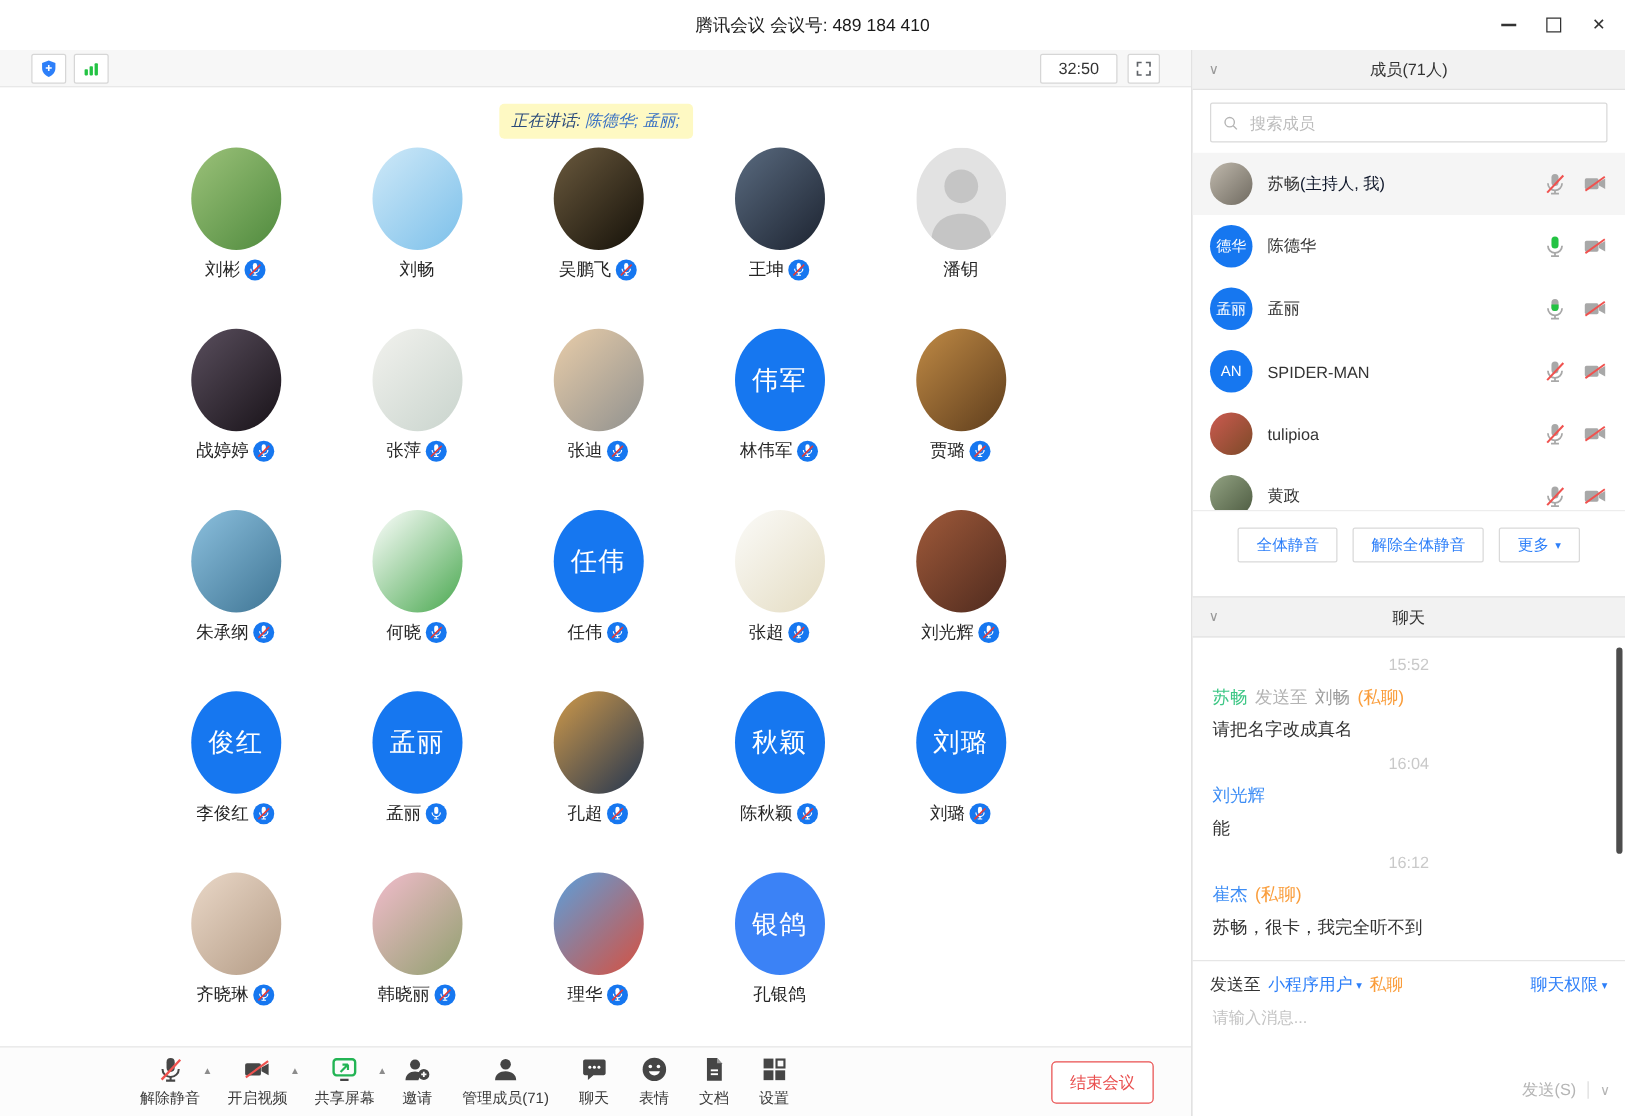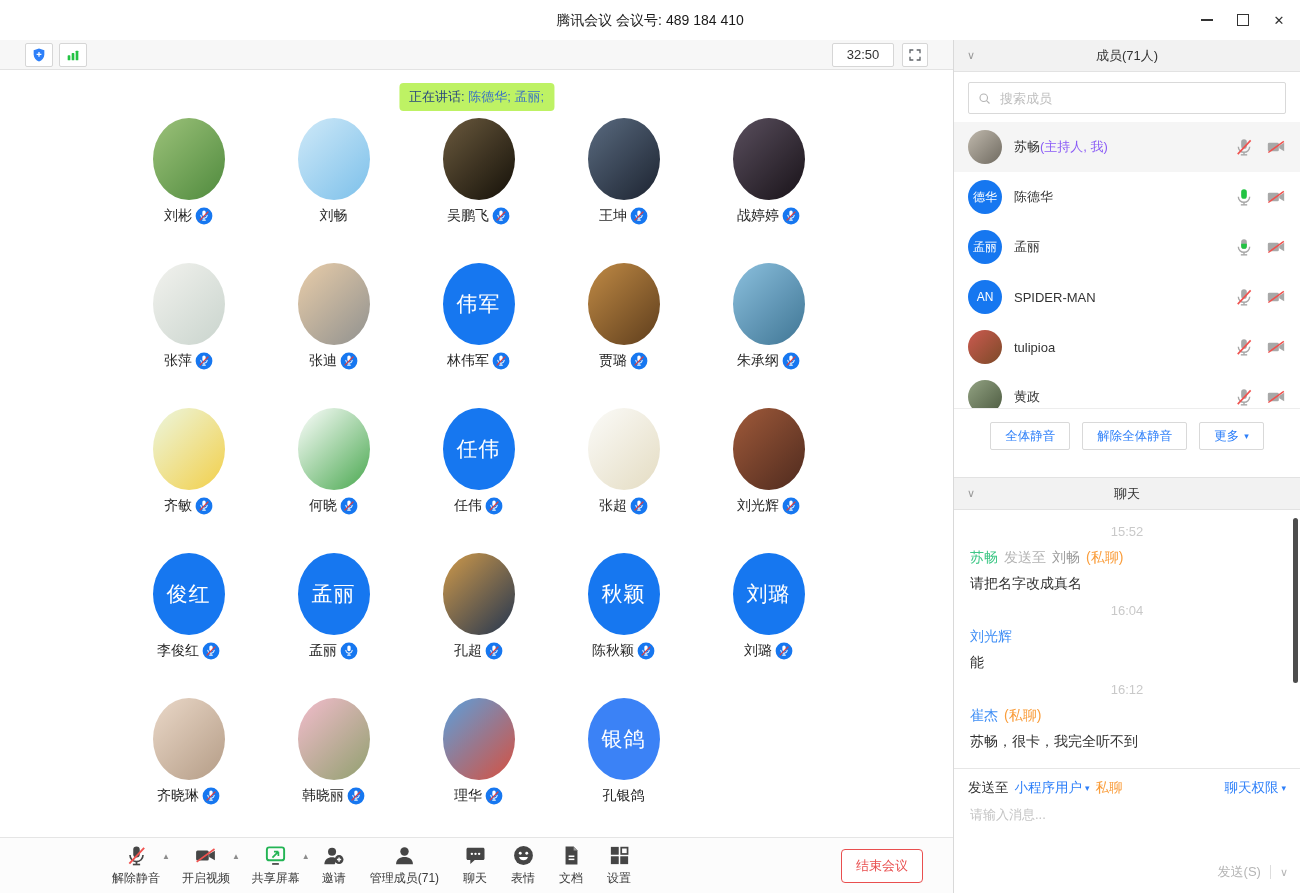--- a/index.html
+++ b/index.html
@@ -20,22 +20,22 @@
   .main-topbar{height:29px;background:#f7f7f7;border-bottom:1px solid #e3e3e3;display:flex;align-items:center;padding:0 25px;}
   .tb-box{height:22px;border:1px solid #d6d6d6;background:#fff;border-radius:2px;display:flex;align-items:center;justify-content:center;}
   .tb-box svg{width:16px;height:16px;display:block;}
   .shield-box{width:26px;margin-right:6px;}
   .signal-box{width:26px;}
   .tb-spacer{flex:1;}
   .timer-box{min-width:48px;padding:0 6px;font-size:13px;color:#333;margin-right:8px;}
   .fs-box{width:24px;}
 
   .stage{position:absolute;top:30px;bottom:55px;left:0;right:0;background:#fff;overflow:hidden;}
-  .banner{position:absolute;top:13px;left:50%;transform:translateX(-50%);background:#bef264;border-radius:4px;
-          padding:5px 10px;font-size:13px;white-space:nowrap;}
+  .banner{position:absolute;top:13px;left:50%;transform:translateX(-50%);background:#fef9c3;border-radius:4px;
+          padding:5px 10px;font-size:13px;white-space:nowrap;font-style:italic;}
   .banner .lbl{color:#29497b;}
   .banner .spk{color:#3a72c4;}
 
   .grid{position:absolute;left:116px;top:48px;display:grid;grid-template-columns:repeat(5,145px);grid-auto-rows:145px;}
   .cell{display:flex;flex-direction:column;align-items:center;}
   .avatar{width:72px;height:82px;border-radius:50%;overflow:hidden;flex:none;
           display:flex;align-items:center;justify-content:center;}
   .avatar.init{color:#fff;font-size:21px;letter-spacing:1px;}
   .avatar svg{width:100%;height:100%;display:block;}
   .pname{margin-top:7px;font-size:14px;color:#262626;display:flex;align-items:center;gap:3px;white-space:nowrap;}
@@ -65,21 +65,21 @@
   .search-box input{border:none;outline:none;flex:1;font-size:13px;font-family:inherit;color:#333;background:transparent;}
   .search-box input::placeholder{color:#bdbdbd;}
 
   .member-list{height:286px;overflow:hidden;flex:none;border-bottom:1px solid #ededed;}
   .m-row{height:50px;display:flex;align-items:center;padding:0 14px;}
   .m-row.hl{background:#f5f5f5;}
   .m-avatar{width:34px;height:34px;border-radius:50%;overflow:hidden;flex:none;
             display:flex;align-items:center;justify-content:center;}
   .m-avatar.init{color:#fff;font-size:12px;}
   .m-name{margin-left:12px;font-size:13px;color:#333;flex:1;white-space:nowrap;overflow:hidden;}
-  .m-role{color:#8b5cf6;}
+  .m-role{color:#0f172a;}
   .m-icons{display:flex;align-items:center;gap:12px;}
   .m-icons span{display:block;}
   .m-icons svg{width:20px;height:20px;display:block;}
 
   .member-actions{height:55px;flex:none;display:flex;align-items:flex-start;justify-content:center;gap:12px;padding-top:13px;}
   .act-btn{height:28px;border:1px solid #d9d9d9;background:#fff;border-radius:2px;color:#2d7ff9;font-size:12.5px;
            padding:0 14px;display:flex;align-items:center;gap:5px;font-family:inherit;}
   .caret{font-size:9px;line-height:1;}
 
   .chat-body{flex:1;position:relative;overflow:hidden;padding:4px 16px 0;}
@@ -206,20 +206,32 @@
                   <rect x="9.8" y="4.6" width="4.4" height="7.6" rx="2.2" fill="#fff"></rect>
                   <path d="M7.6 10.6a4.4 4.4 0 0 0 8.8 0" fill="none" stroke="#fff" stroke-width="1.3"></path>
                   <line x1="12" y1="15" x2="12" y2="17.6" stroke="#fff" stroke-width="1.3"></line>
                   <line x1="9.6" y1="17.6" x2="14.4" y2="17.6" stroke="#fff" stroke-width="1.3"></line>
                   <line x1="6.2" y1="17.8" x2="17.8" y2="6.2" stroke="#e23b3b" stroke-width="1.7"></line>
                 </svg>
               </span>
             </div>
           </div>
           <div class="cell">
+            <div class="avatar">
+              <svg viewBox="0 0 72 82" preserveAspectRatio="none">
+                <rect width="72" height="82" fill="#e2e2e2"></rect>
+                <circle cx="36" cy="31" r="13.5" fill="#c5c5c5"></circle>
+                <path d="M12 74c1-14 11-21 24-21s23 7 24 21v8H12z" fill="#c5c5c5"></path>
+              </svg>
+            </div>
+            <div class="pname">
+              <span>潘钥</span>
+            </div>
+          </div>
+          <div class="cell">
             <div class="avatar" style="background: linear-gradient(135deg, rgb(90, 79, 94), rgb(24, 18, 24));"></div>
             <div class="pname">
               <span>战婷婷</span>
               <span class="badge">
                 <svg viewBox="0 0 24 24">
                   <circle cx="12" cy="12" r="11.2" fill="#1677f0"></circle>
                   <rect x="9.8" y="4.6" width="4.4" height="7.6" rx="2.2" fill="#fff"></rect>
                   <path d="M7.6 10.6a4.4 4.4 0 0 0 8.8 0" fill="none" stroke="#fff" stroke-width="1.3"></path>
                   <line x1="12" y1="15" x2="12" y2="17.6" stroke="#fff" stroke-width="1.3"></line>
                   <line x1="9.6" y1="17.6" x2="14.4" y2="17.6" stroke="#fff" stroke-width="1.3"></line>
@@ -289,36 +301,20 @@
                   <line x1="9.6" y1="17.6" x2="14.4" y2="17.6" stroke="#fff" stroke-width="1.3"></line>
                   <line x1="6.2" y1="17.8" x2="17.8" y2="6.2" stroke="#e23b3b" stroke-width="1.7"></line>
                 </svg>
               </span>
             </div>
           </div>
           <div class="cell">
             <div class="avatar" style="background: linear-gradient(135deg, rgb(140, 192, 222), rgb(63, 117, 148));"></div>
             <div class="pname">
               <span>朱承纲</span>
-              <span class="badge">
-                <svg viewBox="0 0 24 24">
-                  <circle cx="12" cy="12" r="11.2" fill="#1677f0"></circle>
-                  <rect x="9.8" y="4.6" width="4.4" height="7.6" rx="2.2" fill="#fff"></rect>
-                  <path d="M7.6 10.6a4.4 4.4 0 0 0 8.8 0" fill="none" stroke="#fff" stroke-width="1.3"></path>
-                  <line x1="12" y1="15" x2="12" y2="17.6" stroke="#fff" stroke-width="1.3"></line>
-                  <line x1="9.6" y1="17.6" x2="14.4" y2="17.6" stroke="#fff" stroke-width="1.3"></line>
-                  <line x1="6.2" y1="17.8" x2="17.8" y2="6.2" stroke="#e23b3b" stroke-width="1.7"></line>
-                </svg>
-              </span>
-            </div>
-          </div>
-          <div class="cell">
-            <div class="avatar" style="background: linear-gradient(135deg, rgb(236, 246, 223), rgb(242, 207, 73));"></div>
-            <div class="pname">
-              <span>齐敏</span>
               <span class="badge">
                 <svg viewBox="0 0 24 24">
                   <circle cx="12" cy="12" r="11.2" fill="#1677f0"></circle>
                   <rect x="9.8" y="4.6" width="4.4" height="7.6" rx="2.2" fill="#fff"></rect>
                   <path d="M7.6 10.6a4.4 4.4 0 0 0 8.8 0" fill="none" stroke="#fff" stroke-width="1.3"></path>
                   <line x1="12" y1="15" x2="12" y2="17.6" stroke="#fff" stroke-width="1.3"></line>
                   <line x1="9.6" y1="17.6" x2="14.4" y2="17.6" stroke="#fff" stroke-width="1.3"></line>
                   <line x1="6.2" y1="17.8" x2="17.8" y2="6.2" stroke="#e23b3b" stroke-width="1.7"></line>
                 </svg>
               </span>

